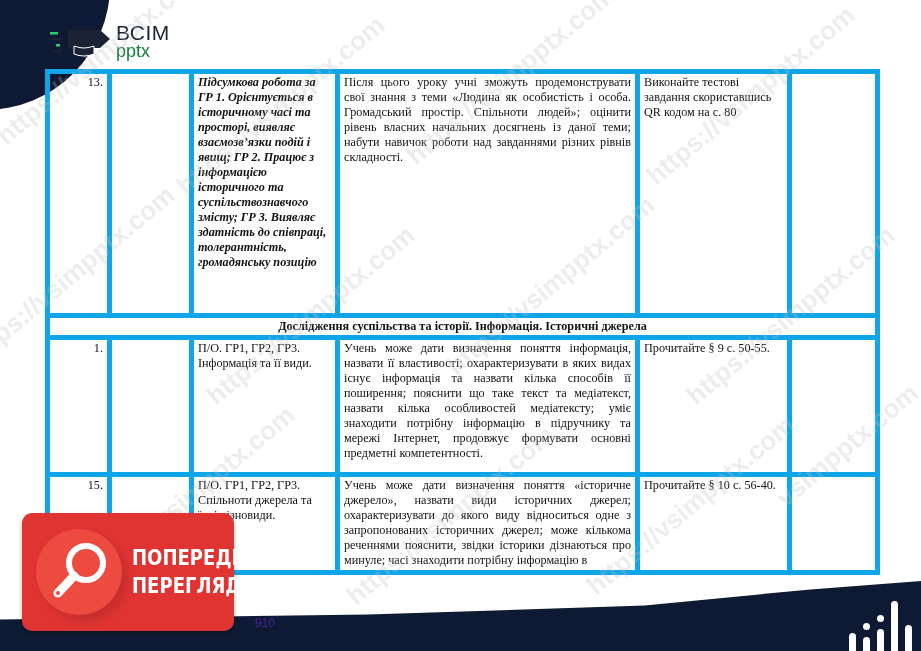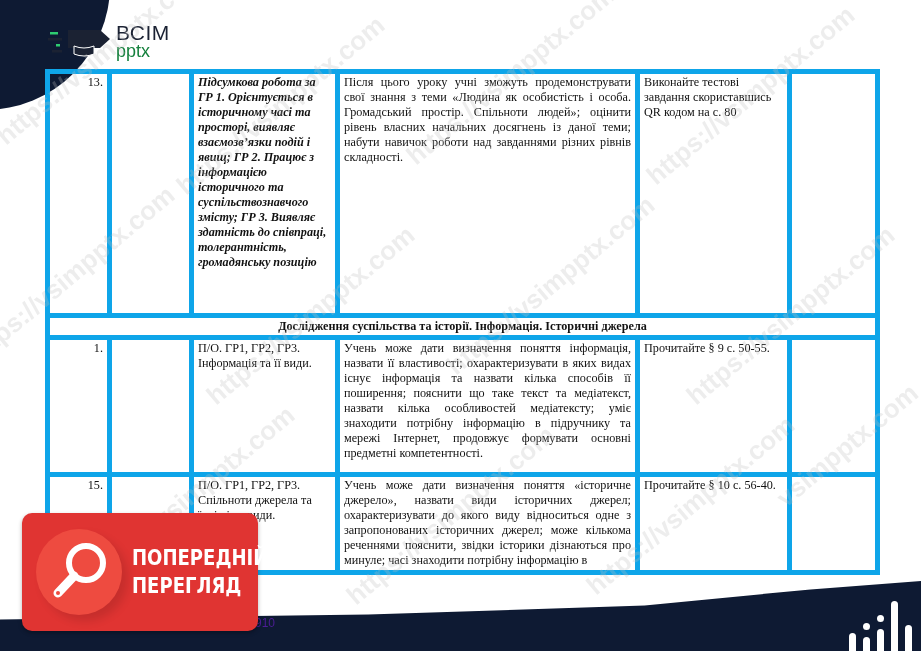--- a/index.html
+++ b/index.html
@@ -24,21 +24,21 @@
   table.plan td { border:5px solid #0ea5e9; vertical-align:top; padding:1px 4px 2px 4px; }
   td.num { text-align:right; padding-right:10px; }
   td.outcome { font-weight:bold; font-style:italic; }
   td.desc { text-align:justify; }
   tr.section td { text-align:center; font-weight:bold; padding:1px; }
 
   .watermark { position:absolute; inset:0; pointer-events:none; overflow:hidden; }
   .wm { position:absolute; font-family:"Liberation Sans", sans-serif; font-size:26px; font-weight:bold; color:rgba(190,190,190,0.28);
         transform:rotate(-40deg); white-space:nowrap; }
 
-  .preview-badge { position:absolute; left:22px; top:513px; width:236px; height:118px; background:#e03432; border-radius:10px;
+  .preview-badge { position:absolute; left:22px; top:513px; width:212px; height:118px; background:#e03432; border-radius:10px;
       box-shadow:0 2px 4px rgba(0,0,0,0.3); display:flex; align-items:center; }
   .badge-circle { width:86px; height:86px; border-radius:50%; background:#ee4b40; margin-left:14px; position:relative; flex:none;
       box-shadow: 6px 6px 10px rgba(0,0,0,0.12); }
   .badge-text { color:#fff; font-family:"DejaVu Sans", sans-serif; font-weight:bold; font-size:22px; line-height:28px;
       margin-left:10px; letter-spacing:0px; transform:scaleX(0.82); transform-origin:left center; }
 </style>
 </head>
 <body>
 
 <div class="corner-tl-mask">

